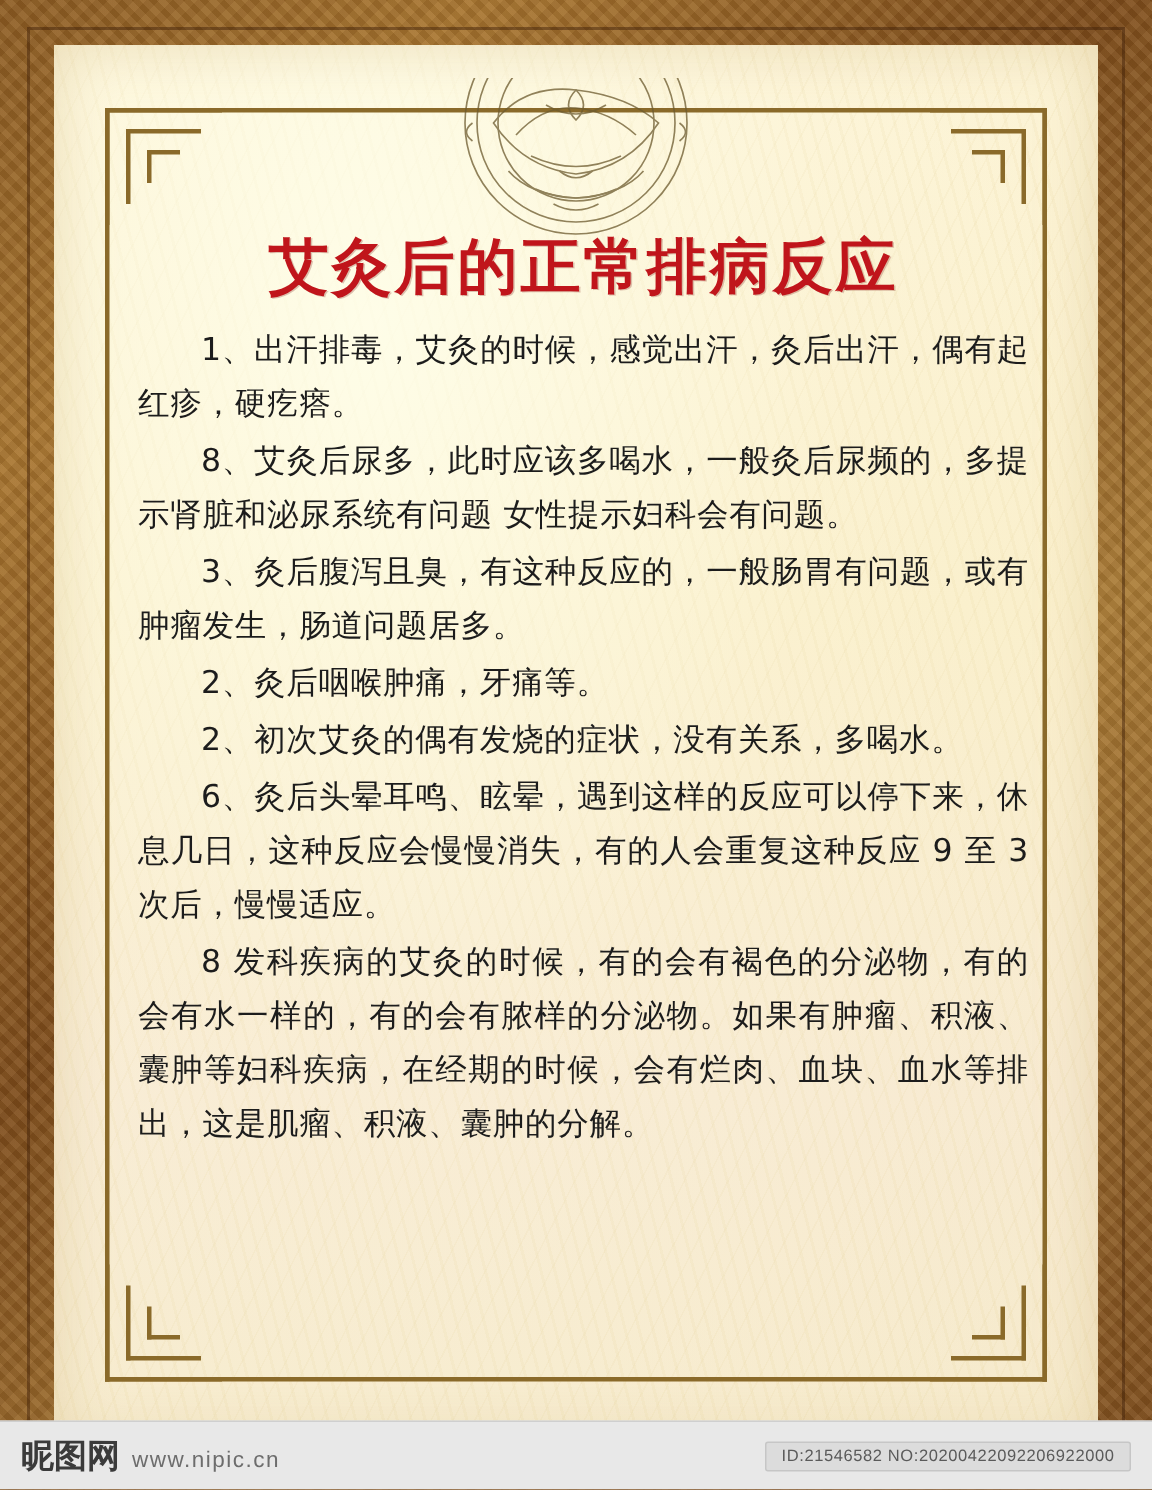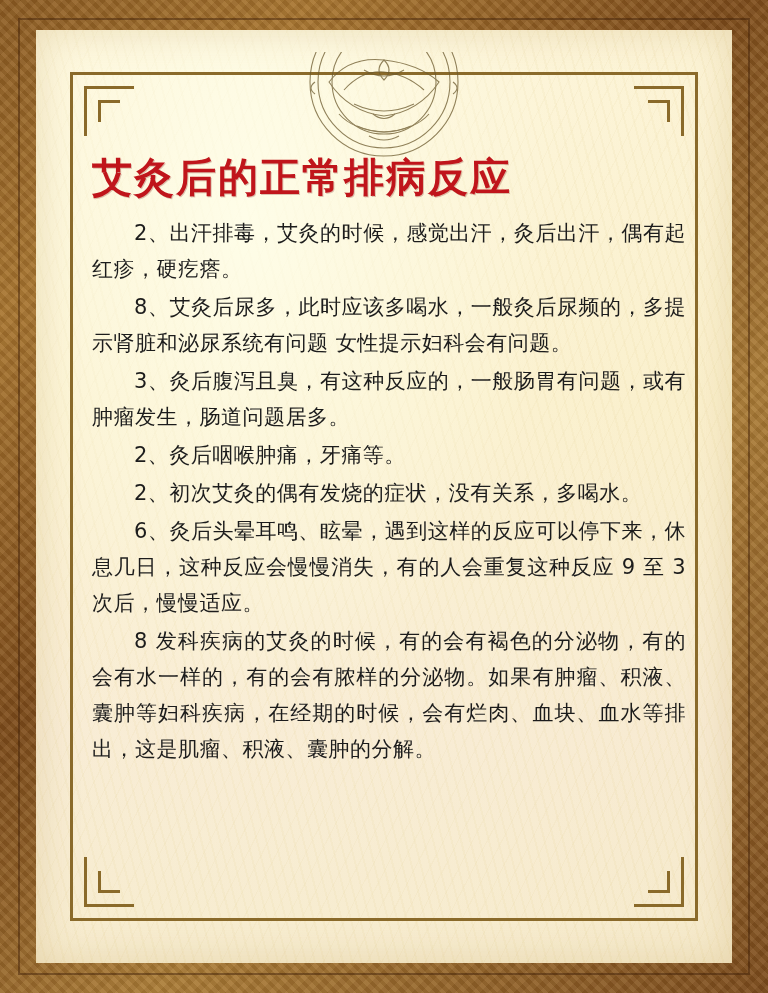--- a/index.html
+++ b/index.html
@@ -89,21 +89,21 @@
   }
   .medallion svg { display: block; }
 
   .content {
     position: absolute;
     left: 56px;
     right: 46px;
     top: 120px;
   }
   .title {
-    text-align: left;
+    text-align: center;
     color: #c0151b;
     font-family: Liberation Sans, sans-serif;
     font-weight: bold;
     font-size: 40px;
     letter-spacing: 2px;
     margin: 0 0 10px 0;
     text-shadow: 1px 1px 0 rgba(120,20,10,0.25);
   }
   .body-text p {
     margin: 0 0 2px 0;
@@ -220,24 +220,31 @@
           <path d="M115 8 q-10 10 0 20 q10 -10 0 -20 z"></path>
           <path d="M46 30 q-8 6 0 12"></path>
           <path d="M184 30 q8 6 0 12"></path>
         </g>
       </svg>
     </div>
 
     <div class="content">
       <h1 class="title">艾灸后的正常排病反应</h1>
       <div class="body-text">
-        <p>2、出汗排毒，艾灸的时候，感觉出汗，灸后出汗，偶有起红疹，硬疙瘩。</p>
+        <p>1、出汗排毒，艾灸的时候，感觉出汗，灸后出汗，偶有起红疹，硬疙瘩。</p>
         <p>8、艾灸后尿多，此时应该多喝水，一般灸后尿频的，多提示肾脏和泌尿系统有问题 女性提示妇科会有问题。</p>
         <p>3、灸后腹泻且臭，有这种反应的，一般肠胃有问题，或有肿瘤发生，肠道问题居多。</p>
         <p>2、灸后咽喉肿痛，牙痛等。</p>
         <p>2、初次艾灸的偶有发烧的症状，没有关系，多喝水。</p>
         <p>6、灸后头晕耳鸣、眩晕，遇到这样的反应可以停下来，休息几日，这种反应会慢慢消失，有的人会重复这种反应 9 至 3 次后，慢慢适应。</p>
         <p>8 发科疾病的艾灸的时候，有的会有褐色的分泌物，有的会有水一样的，有的会有脓样的分泌物。如果有肿瘤、积液、囊肿等妇科疾病，在经期的时候，会有烂肉、血块、血水等排出，这是肌瘤、积液、囊肿的分解。</p>
       </div>
     </div>
   </div>
 
+  <div class="footer">
+    <div class="brandmark">
+      <span class="brand-cn">昵图网</span>
+      <span class="brand-url">www.nipic.cn</span>
+    </div>
+    <div class="idbox">ID:21546582 NO:20200422092206922000</div>
+  </div>
 </div>
 
 </body></html>

